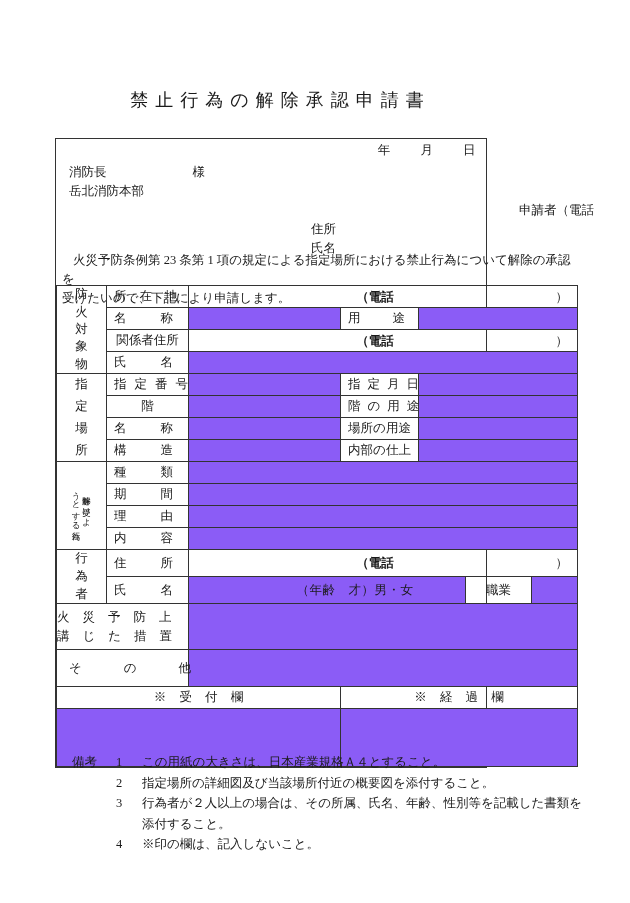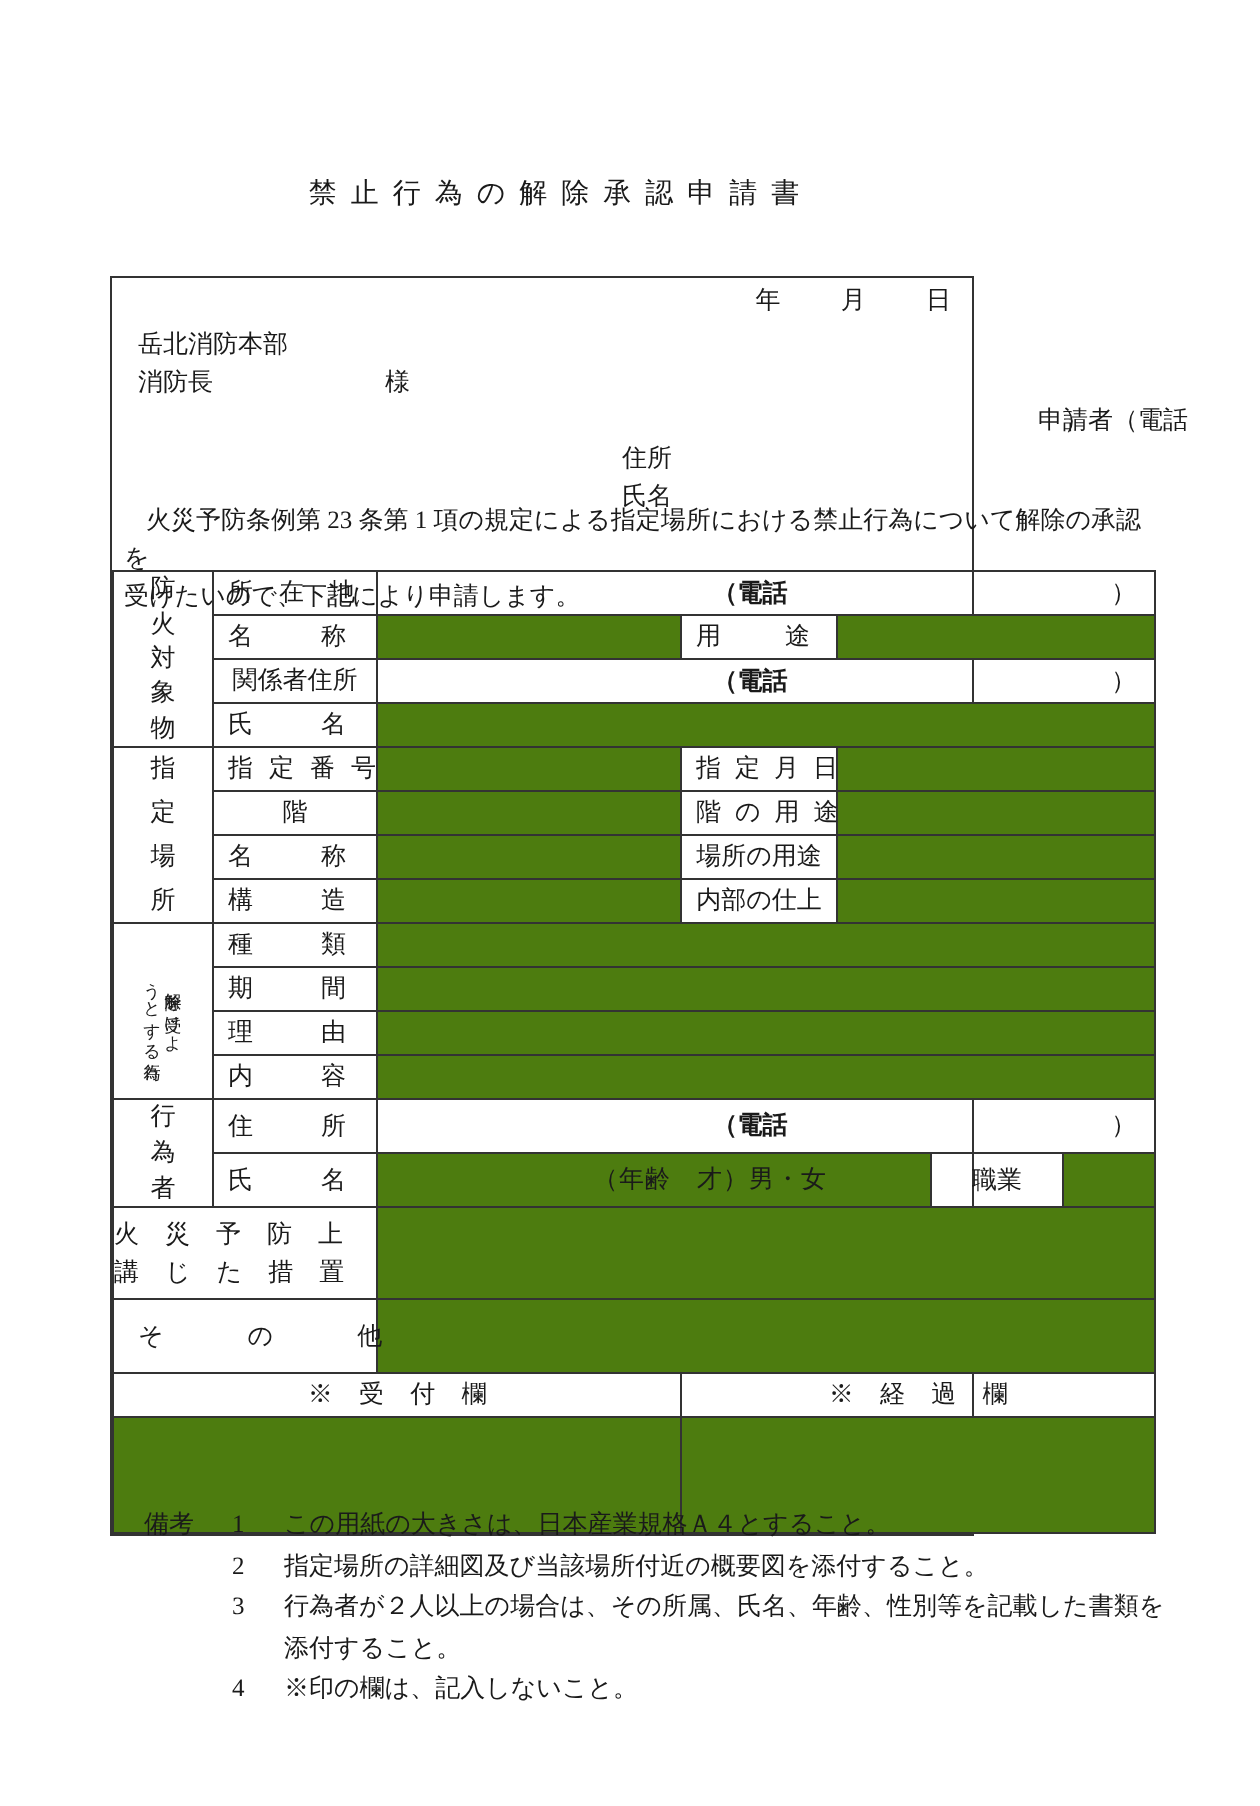--- a/index.html
+++ b/index.html
@@ -27,21 +27,21 @@
     left: 55px; top: 46px;
     font-size: 12.5px;
     letter-spacing: 0.4px;
     white-space: nowrap;
   }
   .doc-title {
     position: absolute;
     left: 0; top: 88px;
     width: 554px;
     text-align: center;
-    font-size: 14px;
+    font-size: 18px;
     letter-spacing: 7px;
     text-indent: 7px;
     white-space: nowrap;
   }
 
   
   .frame {
     position: absolute;
     left: 55px; top: 138px;
     width: 432px;
@@ -103,21 +103,21 @@
     width: 100%;
     table-layout: fixed;
     font-size: 12.5px;
   }
   table.grid td {
     border: 1px solid #333;
     padding: 0;
     height: 21px;
     vertical-align: middle;
   }
-  td.blank { background: #4d7c0f; }
+  td.blank { background: #8b5cf6; }
 
   
   .vgroup {
     text-align: center;
     width: 50px;
   }
   .vlabel {
     display: flex;
     flex-direction: column;
     align-items: center;
@@ -254,24 +254,24 @@
 
     <div class="preamble">
 
       <div class="date-line">
         <span>年</span>
         <span>月</span>
         <span>日</span>
       </div>
 
       <div class="addressee">
-        <div>岳北消防本部</div>
         <div>
           <span>消防長</span><span class="sama">様</span>
         </div>
+        <div>岳北消防本部</div>
       </div>
 
       <div class="applicant">
         <div class="tel-row">
           <span>申請者（電話</span>
           <span class="paren-close">）</span>
         </div>
         <div><span class="indent">住所</span></div>
         <div><span class="indent">氏名</span></div>
       </div>

